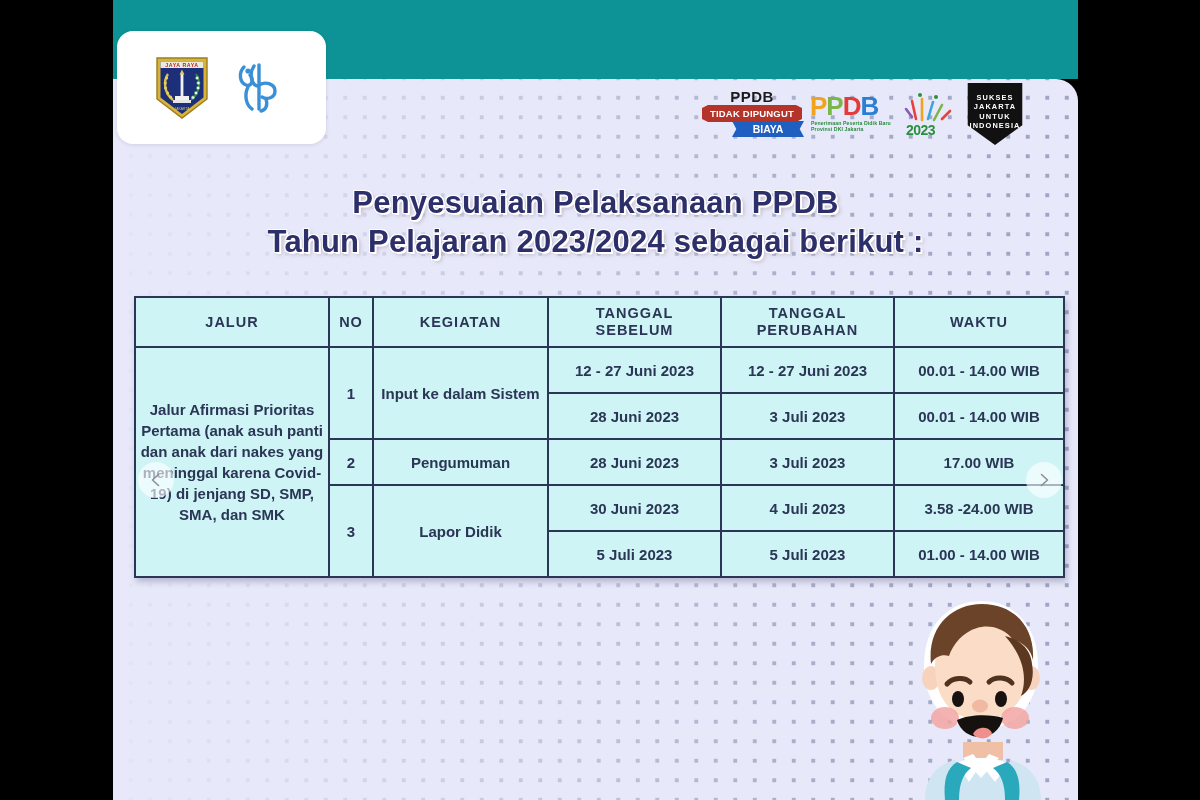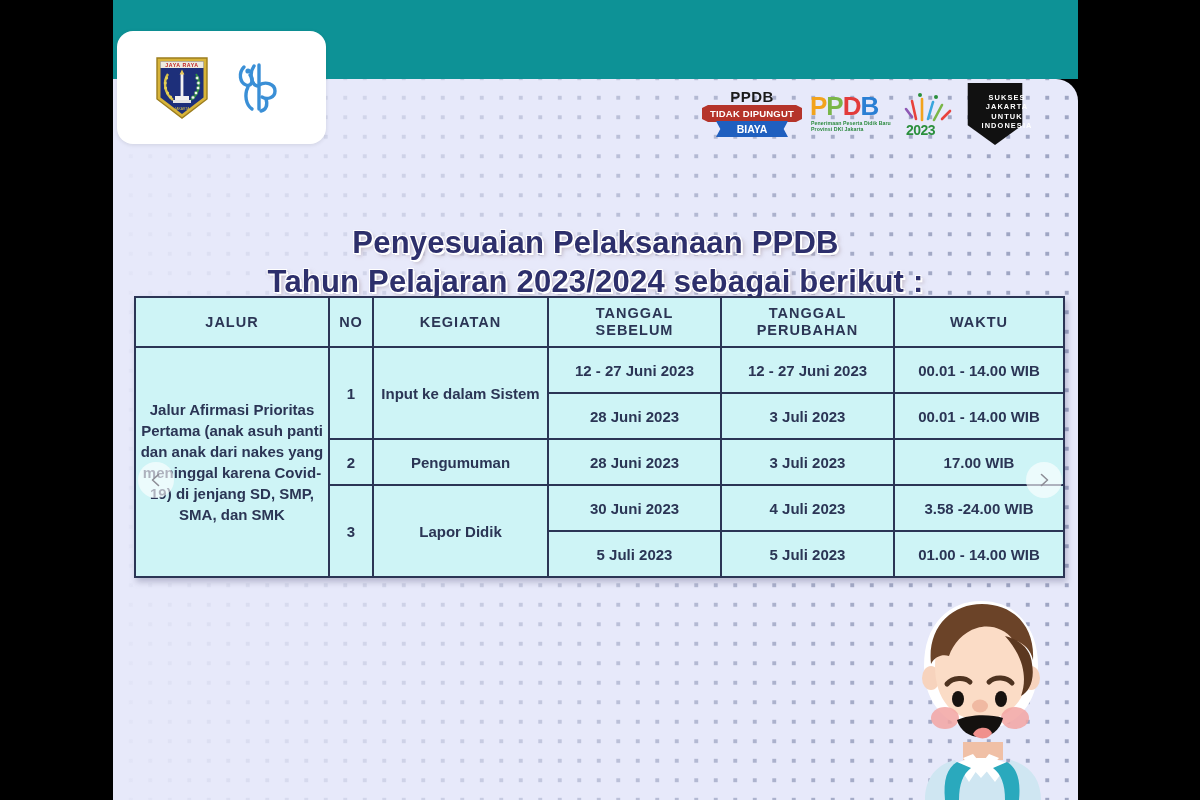--- a/index.html
+++ b/index.html
@@ -109,21 +109,21 @@
     letter-spacing: .5px; color: #1a1a1a; line-height: 16px;
   }
   .bg-ribbon {
     position: absolute; top: 16px; left: 2px; width: 100px; height: 17px;
     background: #b5342a;
     clip-path: polygon(0 18%, 6% 0, 94% 0, 100% 18%, 100% 82%, 94% 100%, 6% 100%, 0 82%);
     color: #fff; font-size: 9.5px; font-weight: 700; letter-spacing: .2px;
     display: flex; align-items: center; justify-content: center;
   }
   .bg-banner {
-    position: absolute; top: 32px; left: 16px; width: 72px; height: 16px;
+    position: absolute; top: 32px; left: 32px; width: 72px; height: 16px;
     background: #1f5fbf; color: #fff; font-size: 10.5px; font-weight: 700;
     display: flex; align-items: center; justify-content: center;
     clip-path: polygon(0 0, 100% 0, 94% 50%, 100% 100%, 0 100%, 6% 50%);
   }
 
   
   .badge-ppdb2023 { width: 84px; height: 46px; }
   .ppdb-color {
     position: absolute; top: 2px; left: 0;
     font-size: 26px; font-weight: 800; letter-spacing: -1px; line-height: 26px;
@@ -146,42 +146,41 @@
   }
 
   
   .badge-sukses { width: 62px; height: 62px; }
   .sukses-shield {
     position: absolute; inset: 0;
     background: #111111;
     clip-path: polygon(6% 0, 94% 0, 94% 68%, 50% 100%, 6% 68%);
   }
   .sukses-text {
-    position: absolute; top: 10px; left: 12px; width: 62px;
+    position: absolute; top: 10px; left: 0; width: 62px;
     color: #ffffff; font-size: 7.4px; font-weight: 700; line-height: 9.4px;
     letter-spacing: 1.1px; text-align: center;
   }
 
   
   .headline {
     position: absolute;
     left: 113px;
     top: 183px;
     width: 965px;
     text-align: center;
     z-index: 4;
     font-size: 31px;
     font-weight: 800;
     line-height: 39px;
     color: #2d2f6b;
     letter-spacing: .2px;
     text-shadow: 2px 2px 0 #ffffff, -1px -1px 0 #ffffff,
                  1px -1px 0 #ffffff, -1px 1px 0 #ffffff,
                  3px 3px 4px rgba(160,140,150,.55);
-    margin-top: 40px;
   }
   .headline .line2 { display: block; }
 
   
   .table-wrap {
     position: absolute;
     left: 134px;
     top: 296px;
     width: 929px;
     z-index: 4;

